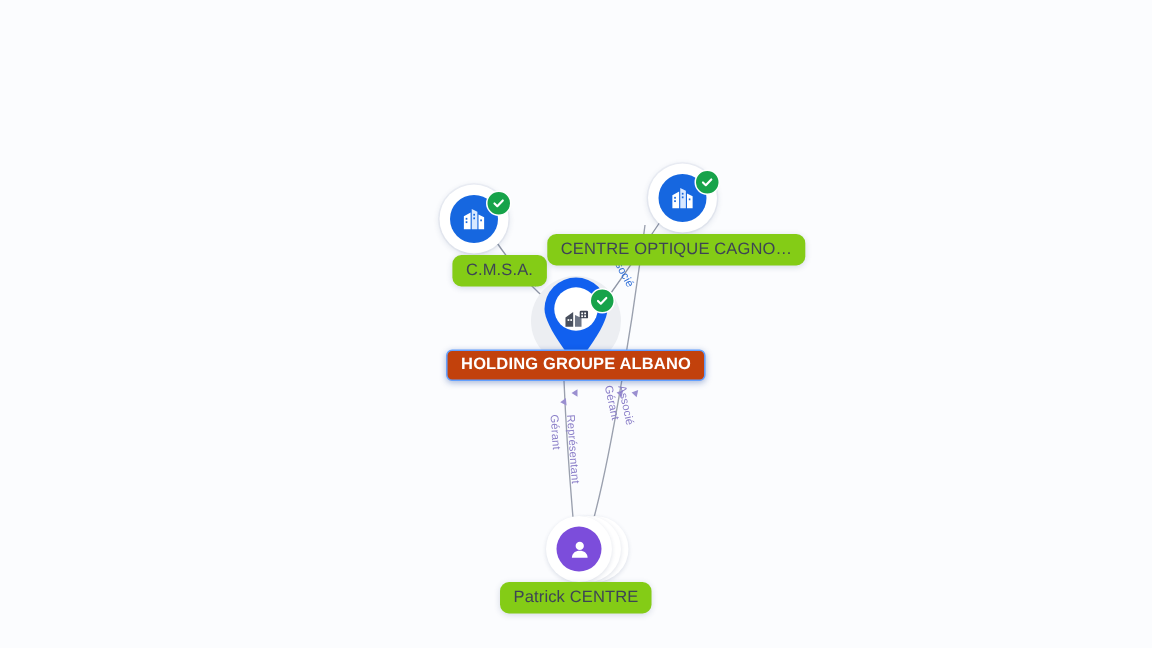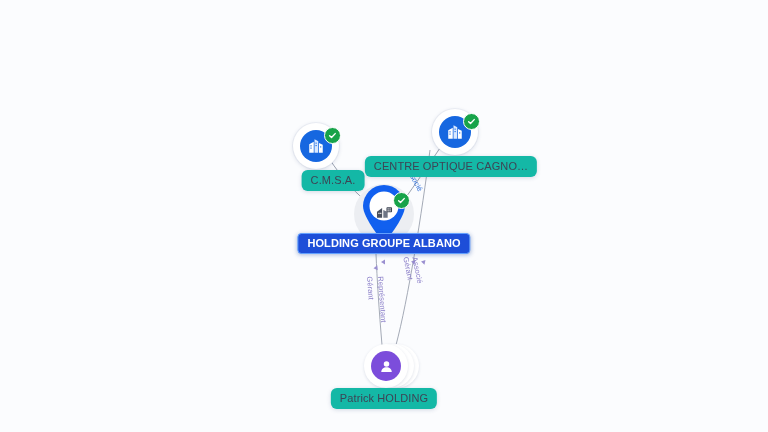--- a/index.html
+++ b/index.html
@@ -132,32 +132,32 @@
     display: flex;
     align-items: center;
     justify-content: center;
   }
 
   
   .node-label {
     position: absolute;
     transform: translateX(-50%);
     white-space: nowrap;
-    background: #14b8a6;
+    background: #84cc16;
     color: #3d4category;
     color: #3d4455;
     font-size: 11px;
     letter-spacing: 0.1px;
     padding: 4px 9px 5px 9px;
     border-radius: 6px;
     box-shadow: 0 1px 4px rgba(40,60,110,0.18);
   }
 
   .node-label.selected {
-    background: #1d4ed8;
+    background: #c2410c;
     color: #ffffff;
     font-weight: bold;
     border: 1px solid #62a0ff;
     padding: 3px 9px 4px 9px;
     border-radius: 4px;
     box-shadow: 0 1px 4px rgba(20,60,150,0.35);
   }
 
   
   .edge-label {
@@ -288,16 +288,16 @@
   <div class="node" style="left:386px; top:366px;">
     <div class="stack-puck stack-a"></div>
     <div class="stack-puck stack-b"></div>
     <div class="stack-puck stack-c"></div>
     <div class="person-inner">
       <svg width="17" height="17" viewBox="0 0 24 24">
         <circle cx="12" cy="8.4" r="3.9" fill="#ffffff"></circle>
         <path d="M4.6 19.6c0-4.1 3.3-6.6 7.4-6.6s7.4 2.5 7.4 6.6z" fill="#ffffff"></path>
       </svg>
     </div>
-    <div class="node-label" style="left:-2px; top:22px;">Patrick HOLDING</div>
+    <div class="node-label" style="left:-2px; top:22px;">Patrick CENTRE</div>
   </div>
 
 </div>
 
 </body></html>

